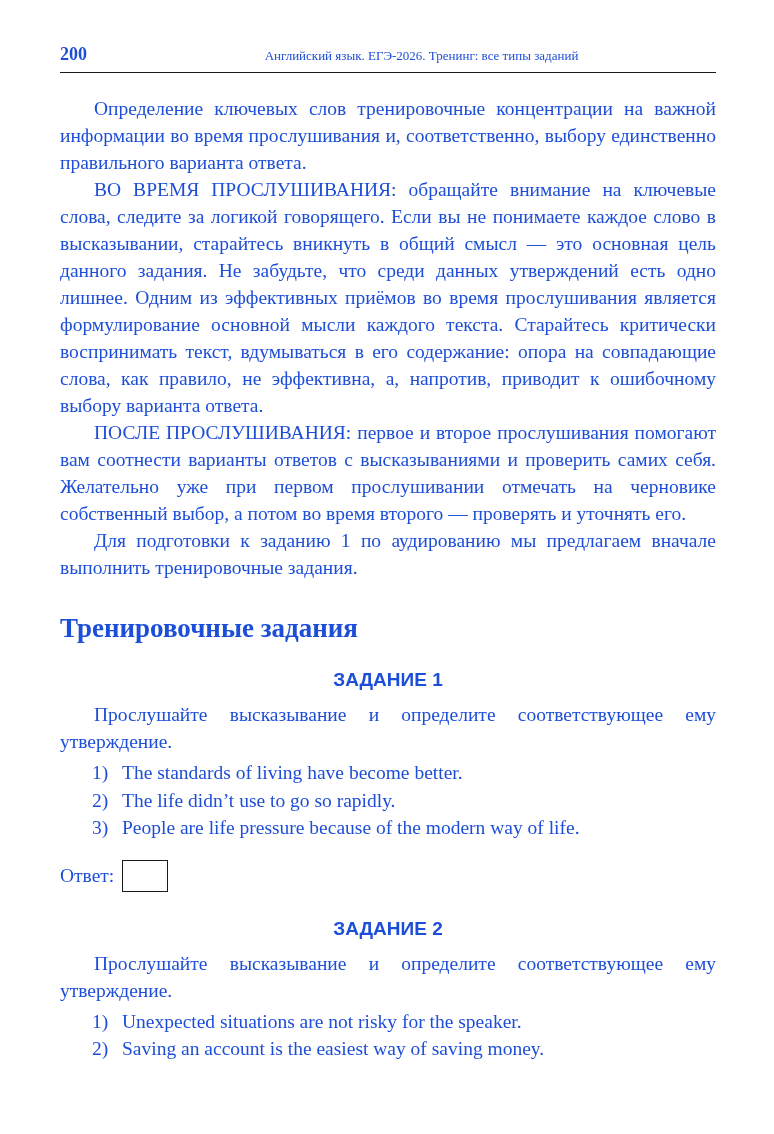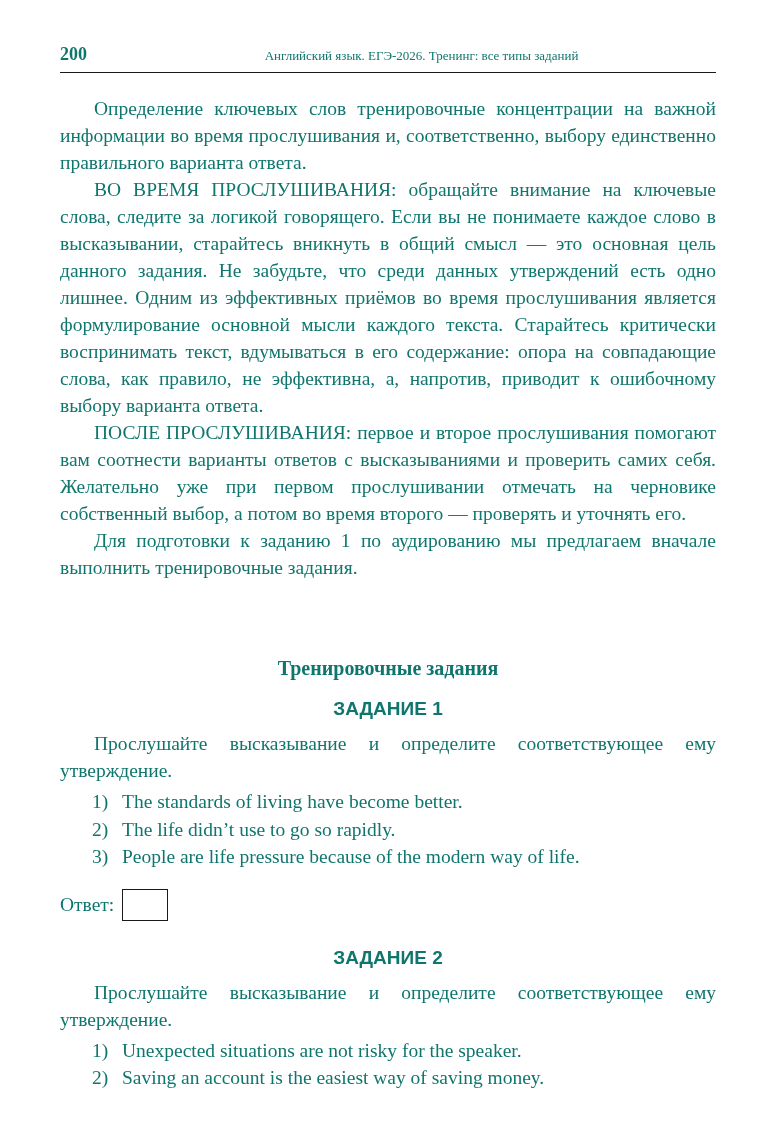--- a/index.html
+++ b/index.html
@@ -1,21 +1,21 @@
 <!DOCTYPE html>
 <html><head>
 <meta charset="utf-8">
 <style>
   * { margin: 0; padding: 0; box-sizing: border-box; }
   html, body { background: #ffffff; }
   .page {
     width: 774px;
     height: 1134px;
     background: #ffffff;
-    color: #0f766e;
+    color: #1d4ed8;
     font-family: "Liberation Serif", serif;
     padding: 44px 58px 20px 60px;
     overflow: hidden;
   }
   
   .running-header {
     display: flex;
     align-items: baseline;
     border-bottom: 1.6px solid #1a1a1a;
     padding-bottom: 7px;
@@ -35,35 +35,35 @@
   .content { margin-top: 22px; }
   p.body-par {
     font-size: 19.5px;
     line-height: 27px;
     text-align: justify;
     text-indent: 34px;
   }
   .lead-bold { font-weight: normal; }
   
   .section-title {
-    text-align: center;
+    text-align: left;
     font-weight: bold;
-    font-size: 20px;
-    margin-top: 76px;
+    font-size: 27px;
+    margin-top: 32px;
     font-family: "Liberation Serif", serif;
   }
   .task-heading {
     text-align: center;
     font-weight: bold;
     font-size: 19px;
     font-family: "Liberation Sans", sans-serif;
     margin-top: 26px;
     margin-bottom: 10px;
   }
-  .task-heading.first { margin-top: 18px; }
+  .task-heading.first { margin-top: 25px; }
   
   .options { margin-top: 4px; }
   .option {
     display: flex;
     font-size: 19.5px;
     line-height: 27.5px;
     padding-left: 32px;
   }
   .option-num {
     flex: 0 0 30px;

